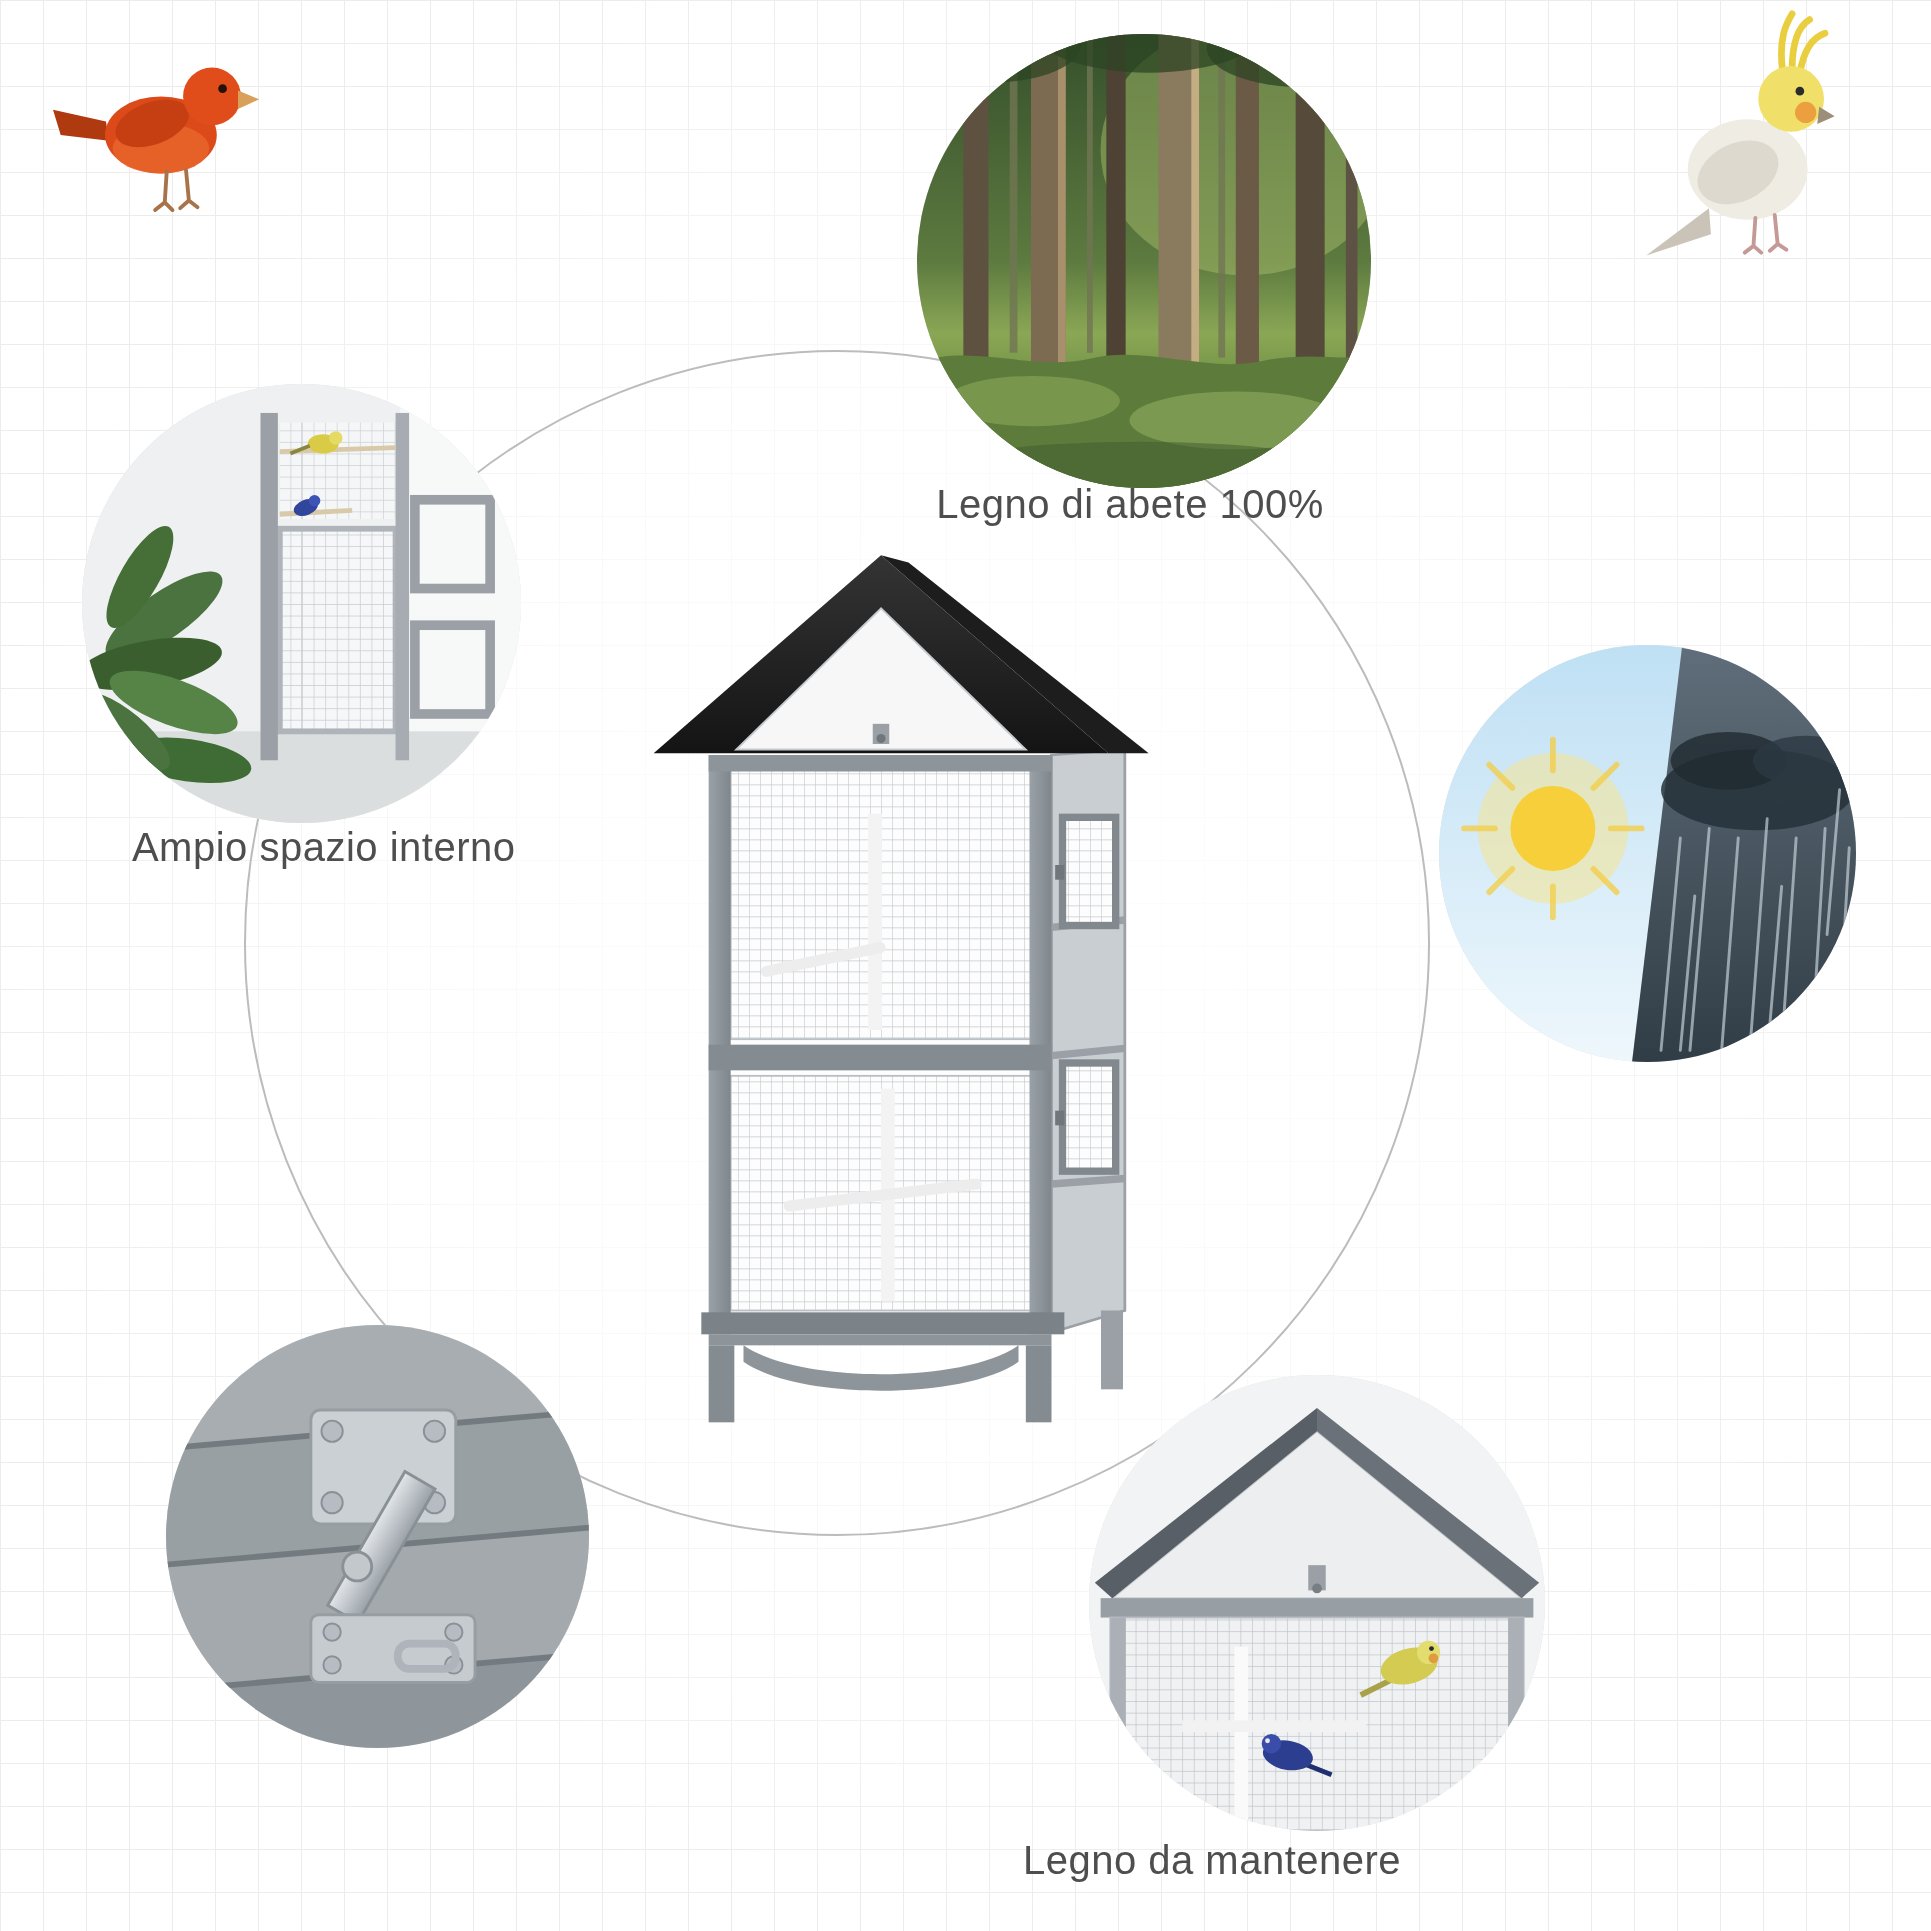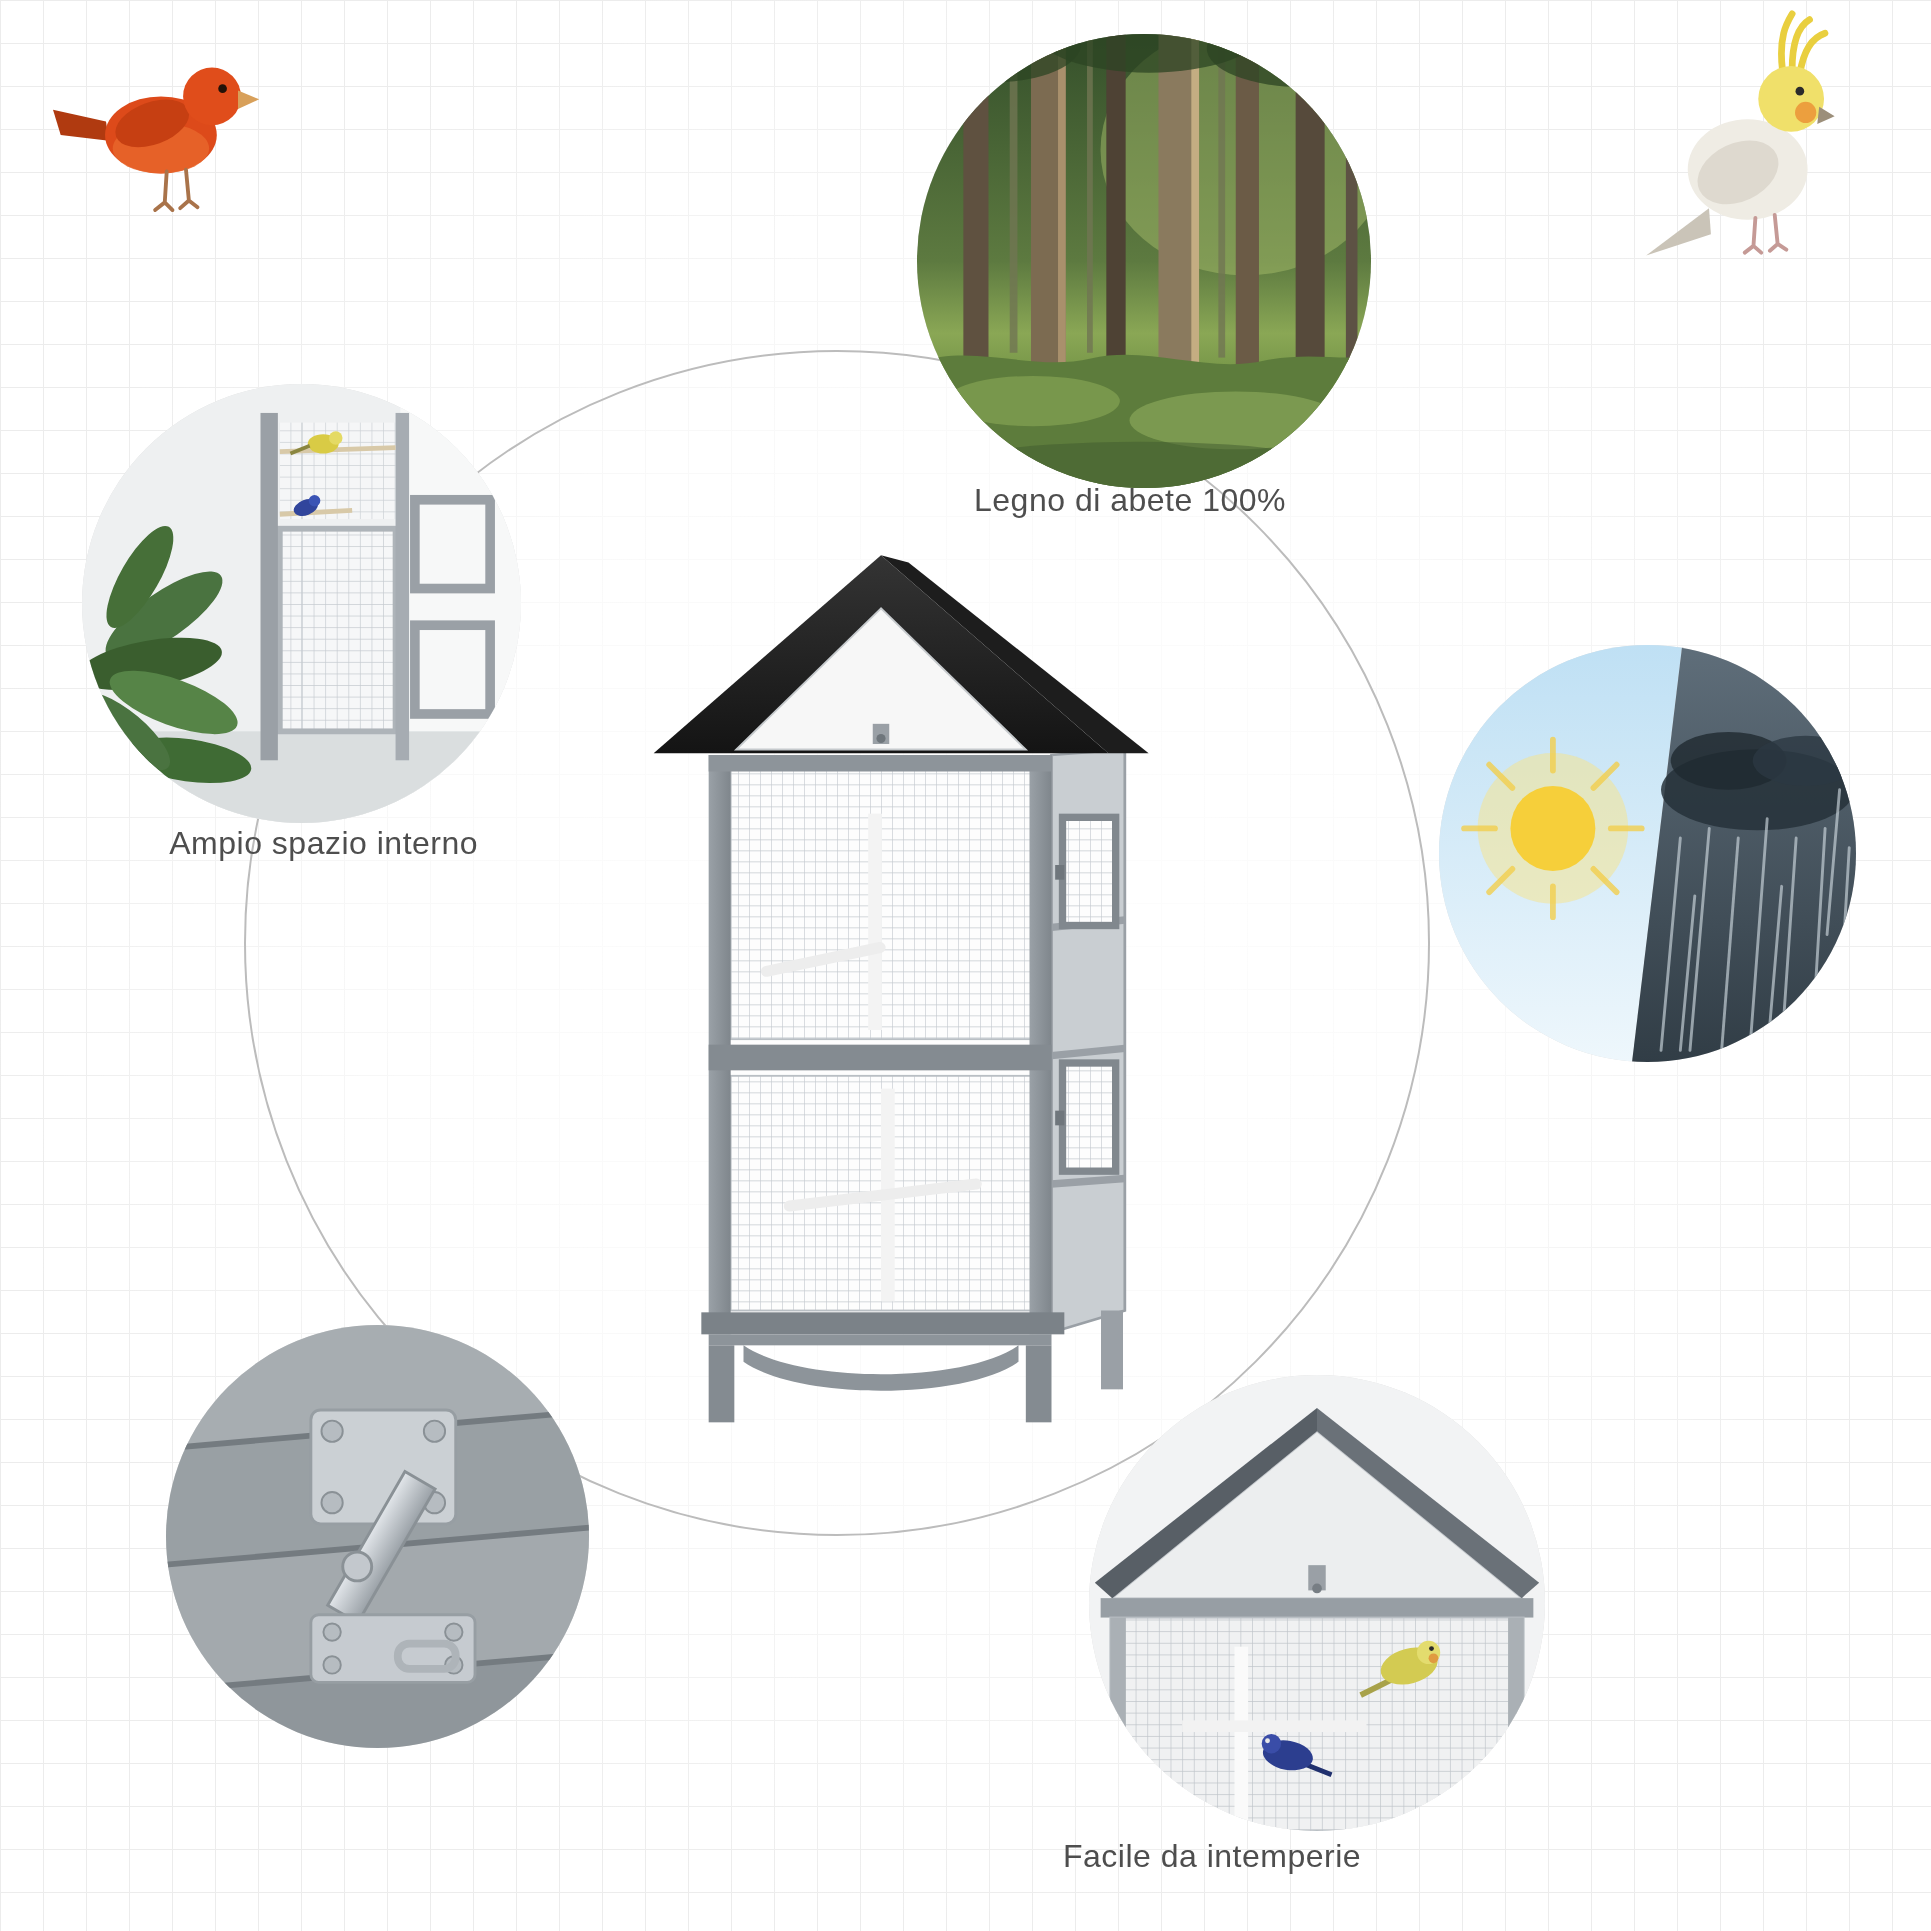--- a/index.html
+++ b/index.html
@@ -30,21 +30,21 @@
   .interior{left:82px;top:384px;width:439px;height:439px;}
   .weather{left:1439px;top:645px;width:417px;height:417px;}
   .latch{left:166px;top:1325px;width:423px;height:423px;}
   .maintain{left:1089px;top:1375px;width:456px;height:456px;}
   .cage{position:absolute;left:606px;top:533px;width:550px;height:917px;}
   .cage svg{display:block;width:100%;height:100%;}
   .bird{position:absolute;}
   .canary{left:53px;top:27px;width:212px;height:193px;}
   .cockatiel{left:1593px;top:9.7px;width:290px;height:251px;}
   .label{
-    position:absolute;color:#4e4e4e;font-size:32px;line-height:1.08;
+    position:absolute;color:#4e4e4e;font-size:40px;line-height:1.08;
     text-align:center;letter-spacing:0.5px;
   }
   .label-wood{left:792px;top:483px;width:676px;}
   .label-space{left:9.7px;top:826px;width:628px;}
   .label-weather{left:1390px;top:1052px;width:512px;}
   .label-secure{left:135px;top:1834px;width:483px;}
   .label-maintain{left:874px;top:1839px;width:676px;}
 </style>
 </head>
 <body>
@@ -313,16 +313,16 @@
       <polygon points="300,14 52,230 548,230" fill="url(#roofG)"></polygon>
       <polygon points="300,14 548,230 592,230 330,22" fill="#1d1d1d"></polygon>
       <polygon points="300,72 142,226 458,226" fill="#f7f7f7" stroke="#c6cacd" stroke-width="2"></polygon>
       <rect x="291" y="198" width="18" height="22" fill="#9aa0a6"></rect>
       <circle cx="300" cy="214" r="5" fill="#6f767c"></circle>
     </svg>
   </div>
 
   <div class="label label-wood">Legno di abete 100%</div>
   <div class="label label-space">Ampio spazio interno</div>
-  <div class="label label-maintain">Facile da intemperie</div>
+  <div class="label label-maintain">Legno da mantenere</div>
 
 </div>
 
 
 </body></html>

